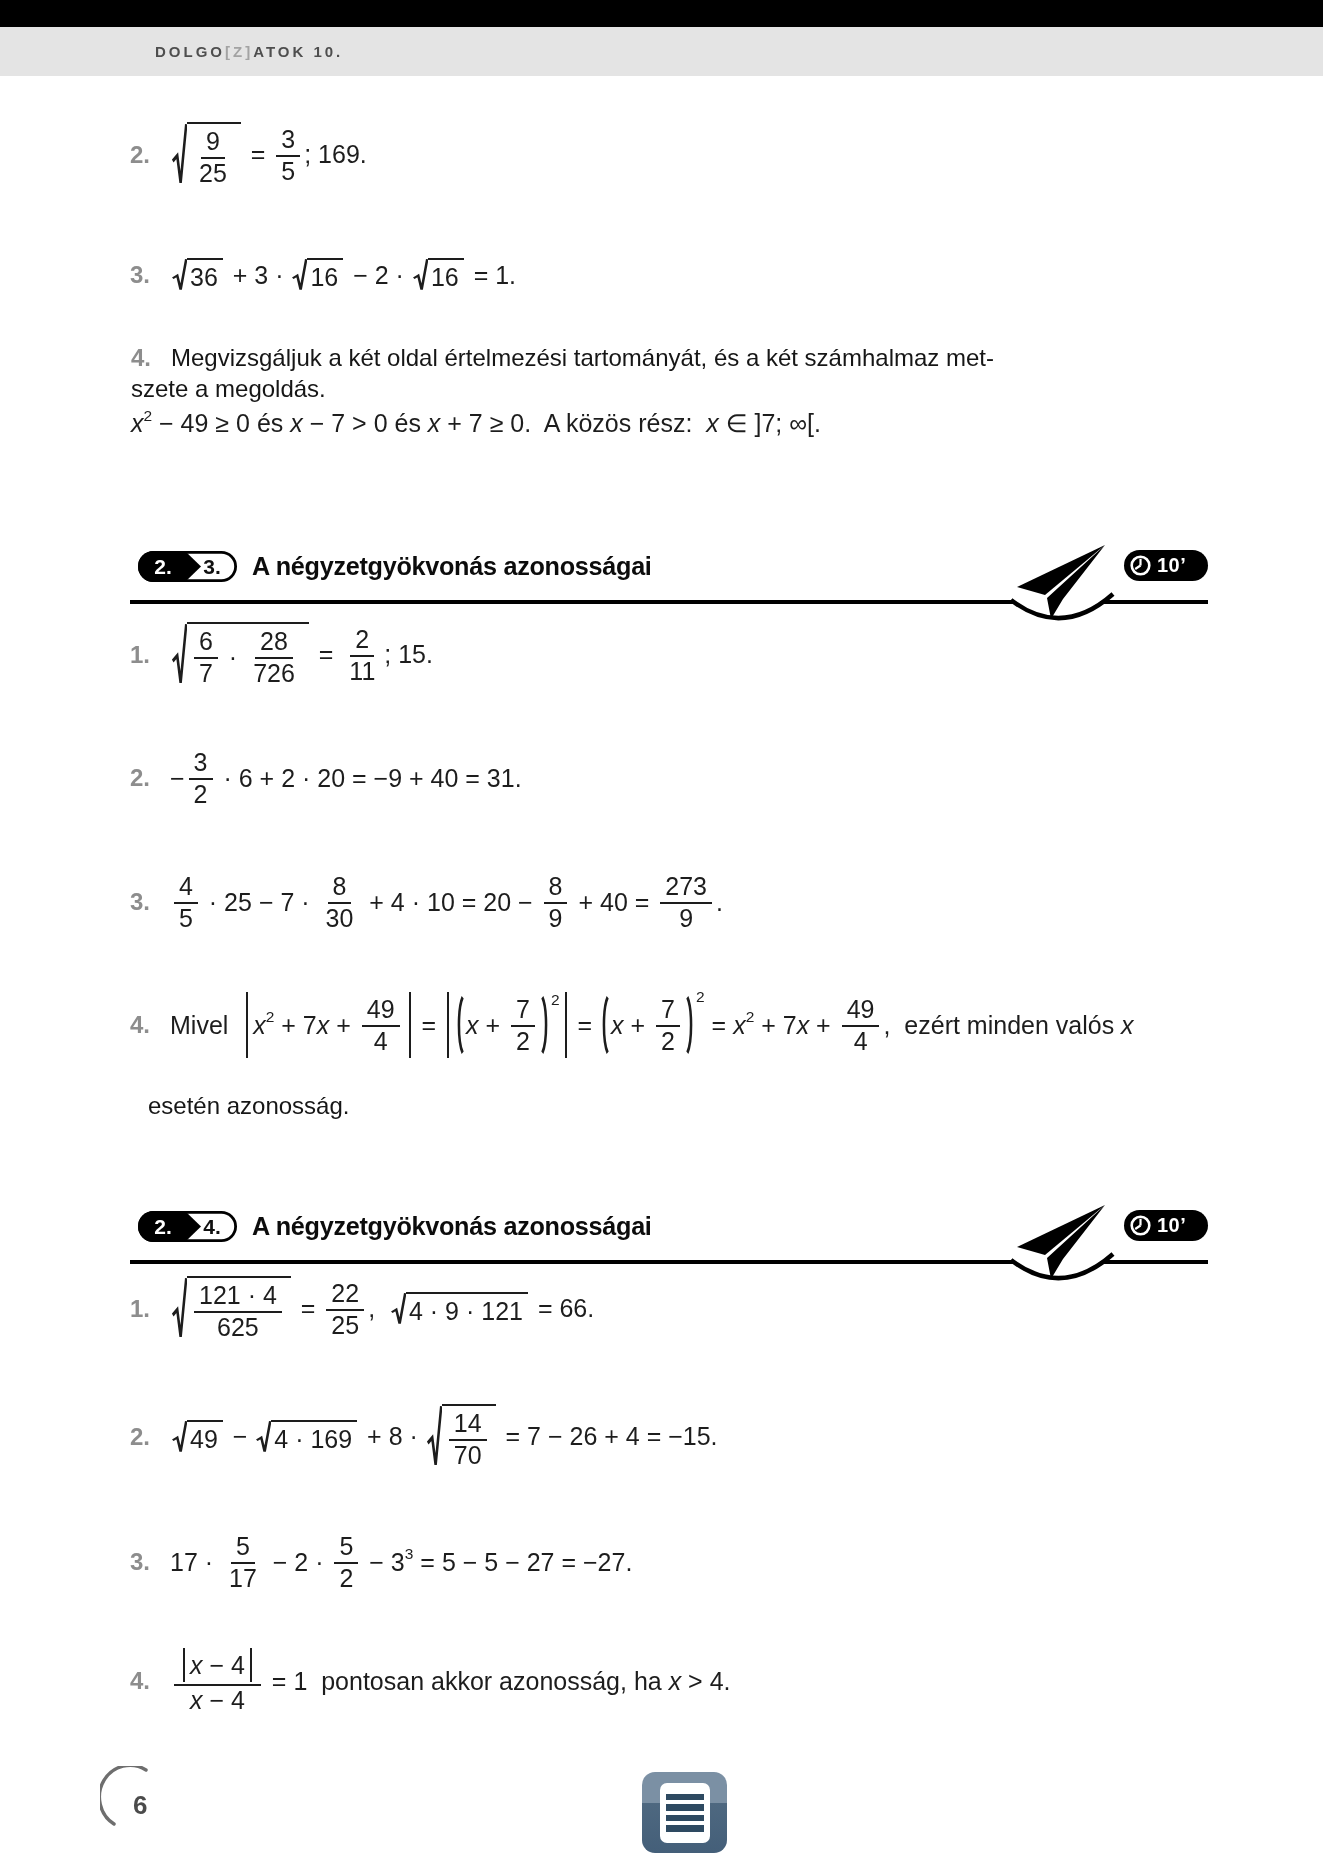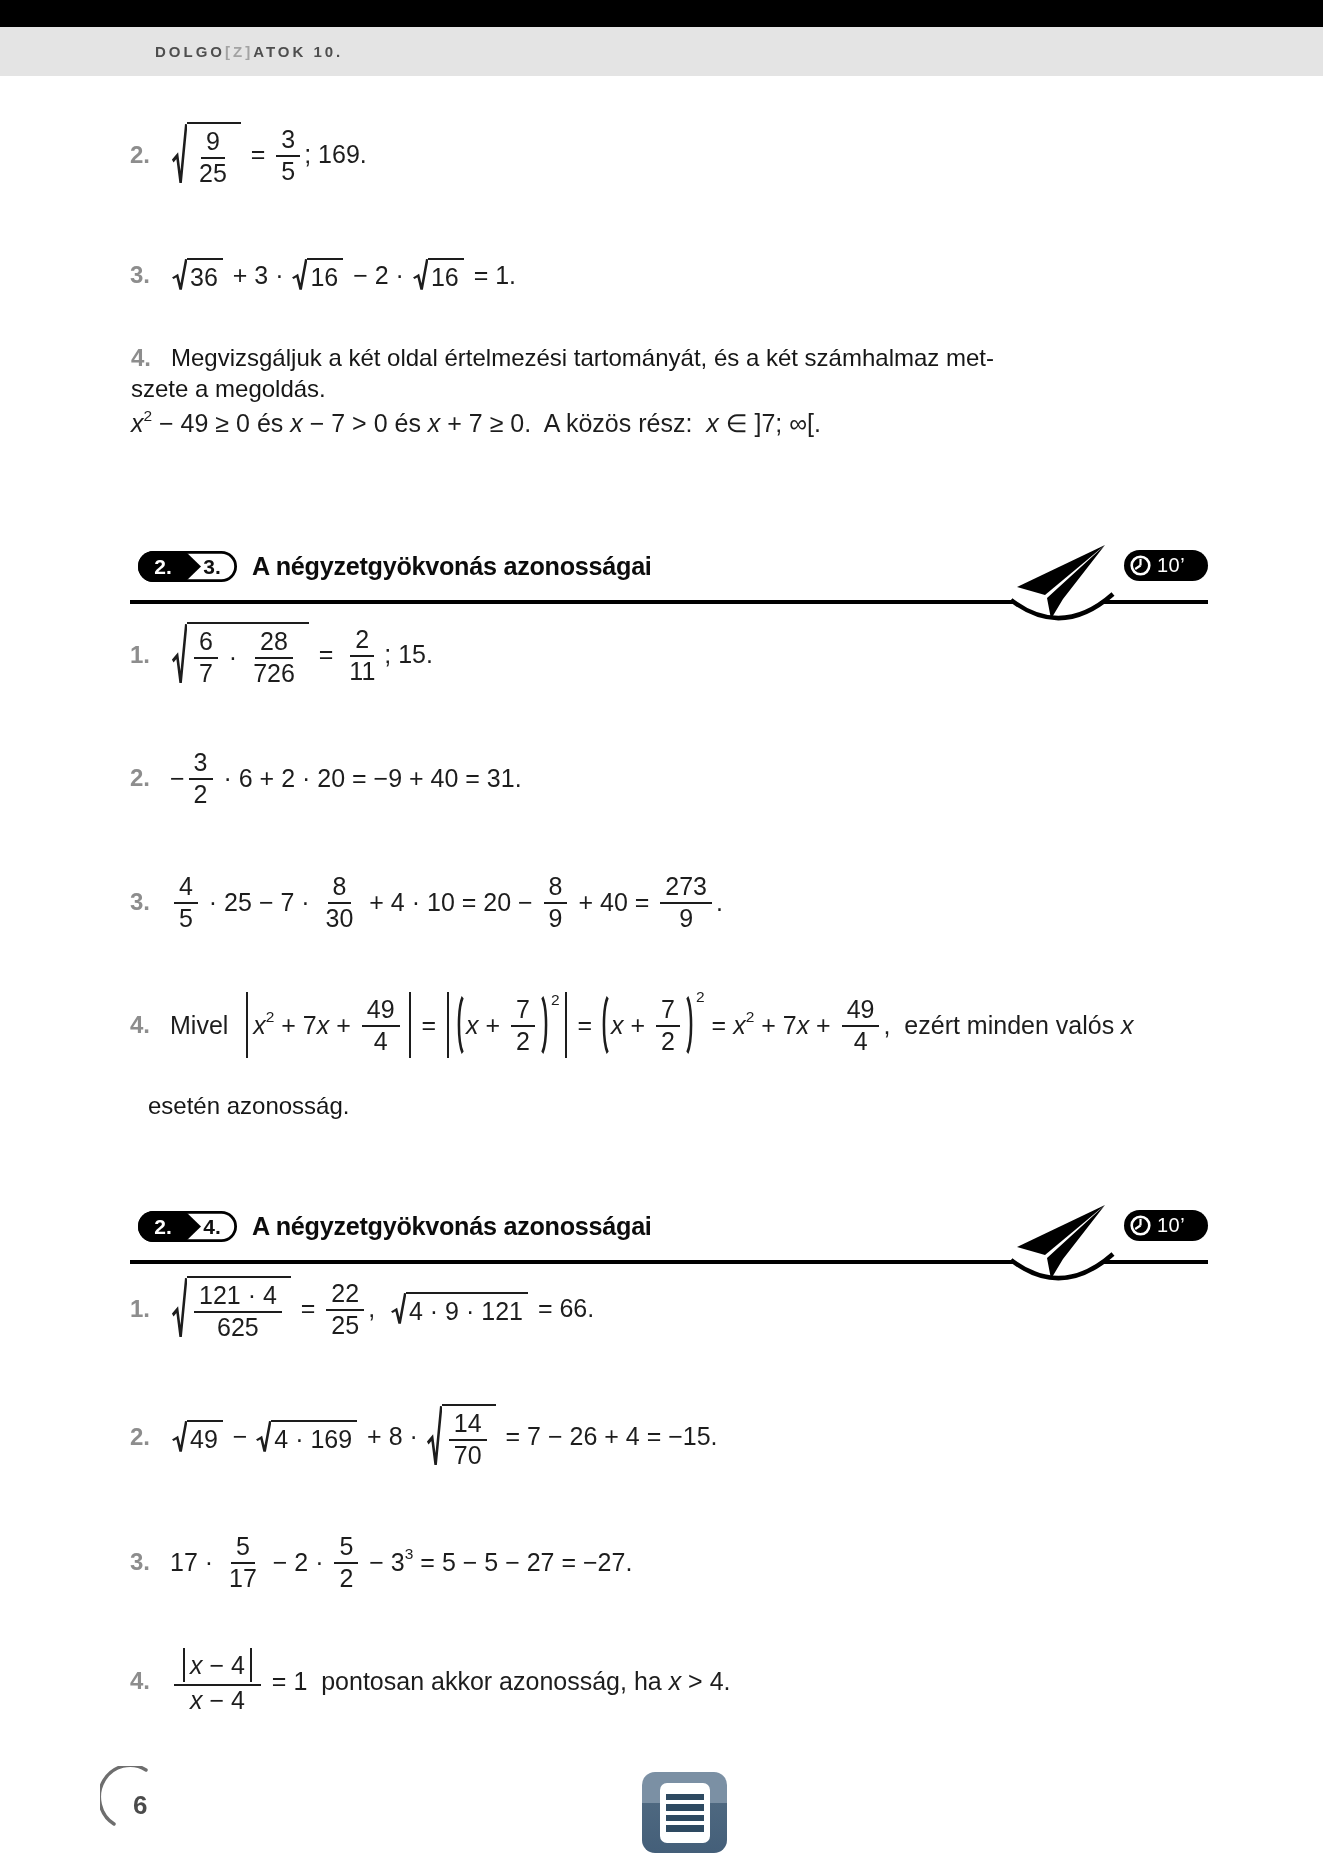--- a/index.html
+++ b/index.html
@@ -44,21 +44,21 @@
            font-weight:bold;font-size:21px;}
   .badge-n1{left:4px;width:42px;color:#fff;}
   .badge-n2{right:5px;width:40px;color:#101010;}
   .sec-title{position:absolute;left:252px;height:31px;display:flex;align-items:center;
              font-size:26px;font-weight:bold;color:#0c0c0c;letter-spacing:-0.3px;
              transform:scaleX(0.97);transform-origin:left center;}
   .rule{position:absolute;left:130px;width:1078px;height:4px;background:#000;z-index:1;}
   .plane{position:absolute;left:1005px;width:115px;height:85px;z-index:2;}
   .clock-badge{position:absolute;left:1124px;width:84px;height:31px;border-radius:16px;background:#000;
                display:flex;align-items:center;padding-left:5px;gap:5px;box-sizing:border-box;z-index:2;}
-  .clock-badge .dur{color:#fff;font-size:20px;font-weight:normal;letter-spacing:0.5px;}
+  .clock-badge .dur{color:#fff;font-size:20px;font-weight:bold;letter-spacing:0.5px;}
 
   
   .textblock{position:absolute;left:131px;top:342px;}
   .tline{display:flex;align-items:flex-start;font-size:24px;line-height:31px;white-space:pre;}
   .tline .inum{line-height:31px;}
   .textblock .mathline{margin-top:5px;}
 
   
   .corner-arc{position:absolute;left:100px;top:1766px;width:58px;height:64px;}
   .page-num{position:absolute;left:133px;top:1790px;font-size:26px;font-weight:bold;color:#4b4b4b;}

